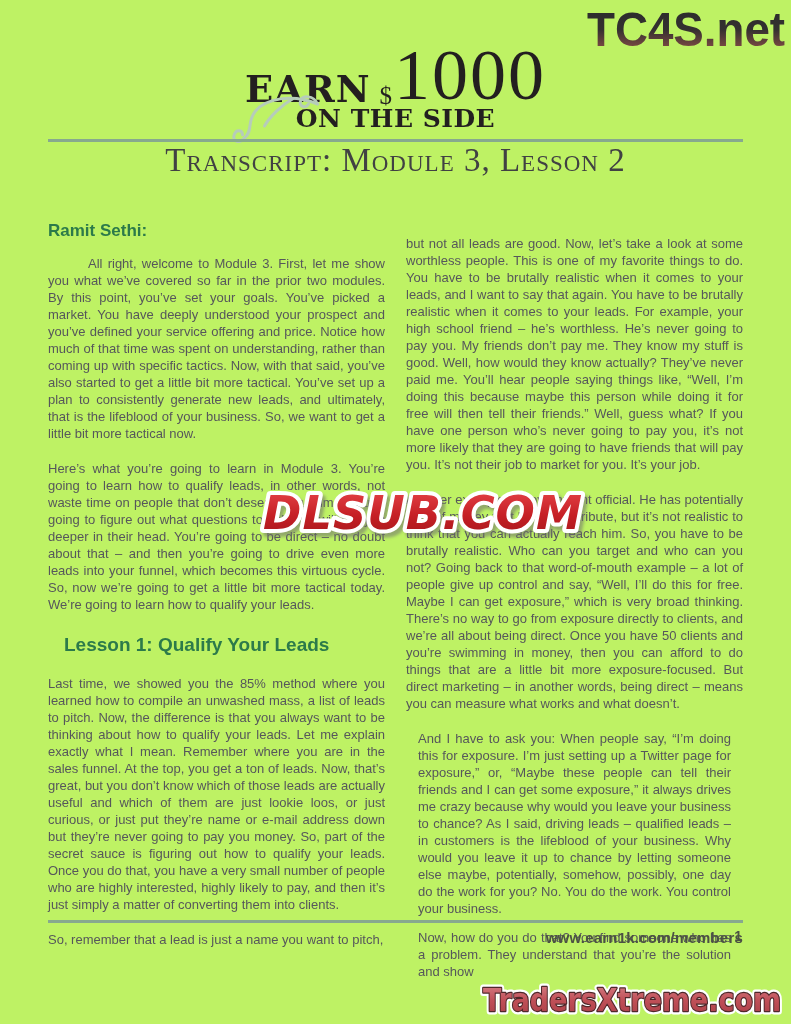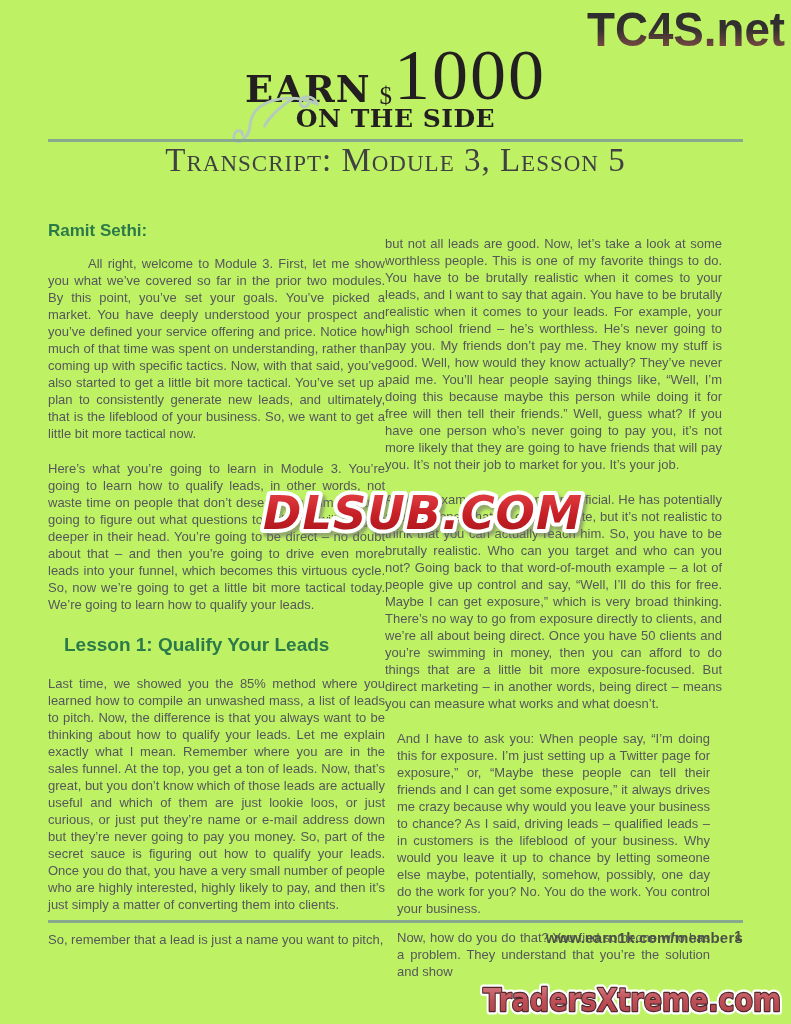--- a/index.html
+++ b/index.html
@@ -35,21 +35,21 @@
   .rule { position:absolute; left:48px; width:695px; height:3px; background:#87a98e; }
   .rule-top { top:139px; }
   .rule-bottom { top:920px; }
   .doc-title {
     position:absolute; top:145px; left:0; width:100%; text-align:center;
     font-family:"Liberation Serif", serif; font-variant:small-caps;
     font-size:33px; line-height:30px; color:#414143; letter-spacing:1px;
   }
 
   
-  .columns { position:absolute; top:221px; left:48px; width:695px; display:flex; }
+  .columns { position:absolute; top:221px; left:48px; width:695px; display:flex; gap:21px; }
   .col { width:337px; font-size:13px; line-height:17px; color:#56575b; text-align:justify; }
   .col p { margin:14px 0 18px; }
   .p-indent { text-indent:40px; }
   .no-gap { margin:12px !important; }
   .speaker-heading {
     font-size:17px; font-weight:700; color:#2c7a4a; margin:0 0 4px; line-height:20px;
   }
   .lesson-heading {
     font-size:19px; font-weight:700; color:#2c7a4a; margin:21px 16px 19px; line-height:22px;
   }
@@ -102,21 +102,21 @@
       <span class="logo-earn">EARN</span>
       <span class="logo-dollar">$</span>
       <span class="logo-amount">1000</span>
     </div>
     <div class="logo-tagline">ON THE SIDE</div>
   </div>
 
   <div class="rule rule-top"></div>
 
   <div class="doc-title">
-    <div>Transcript: Module 3, Lesson 5</div>
+    <div>Transcript: Module 3, Lesson 2</div>
   </div>
 
   <div class="columns">
     <div class="col">
       <div class="speaker-heading">Ramit Sethi:</div>
       <p class="p-indent">All right, welcome to Module 3.  First, let me show you what we’ve covered so far in the prior two modules.  By this point, you’ve set your goals.  You’ve picked a market.  You have deeply understood your prospect and you’ve defined your service offering and price.  Notice how much of that time was spent on understanding, rather than coming up with specific tactics.  Now, with that said, you’ve also started to get a little bit more tactical.  You’ve set up a plan to consistently generate new leads, and ultimately, that is the lifeblood of your business.  So, we want to get a little bit more tactical now.</p>
       <p>Here’s what you’re going to learn in Module 3.  You’re going to learn how to qualify leads, in other words, not waste time on people that don’t deserve your time.  You’re going to figure out what questions to ask that will get you deeper in their head.  You’re going to be direct – no doubt about that – and then you’re going to drive even more leads into your funnel, which becomes this virtuous cycle.  So, now we’re going to get a little bit more tactical today.  We’re going to learn how to qualify your leads.</p>
       <div class="lesson-heading">Lesson 1: Qualify Your Leads</div>
       <p>Last time, we showed you the 85% method where you learned how to compile an unwashed mass, a list of leads to pitch.  Now, the difference is that you always want to be thinking about how to qualify your leads.  Let me explain exactly what I mean.  Remember where you are in the sales funnel.  At the top, you get a ton of leads.  Now, that’s great, but you don’t know which of those leads are actually useful and which of them are just lookie loos, or just curious, or just put they’re name or e-mail address down but they’re never going to pay you money.  So, part of the secret sauce is figuring out how to qualify your leads.  Once you do that, you have a very small number of people who are highly interested, highly likely to pay, and then it’s just simply a matter of converting them into clients.</p>
       <p>So, remember that a lead is just a name you want to pitch,</p>

